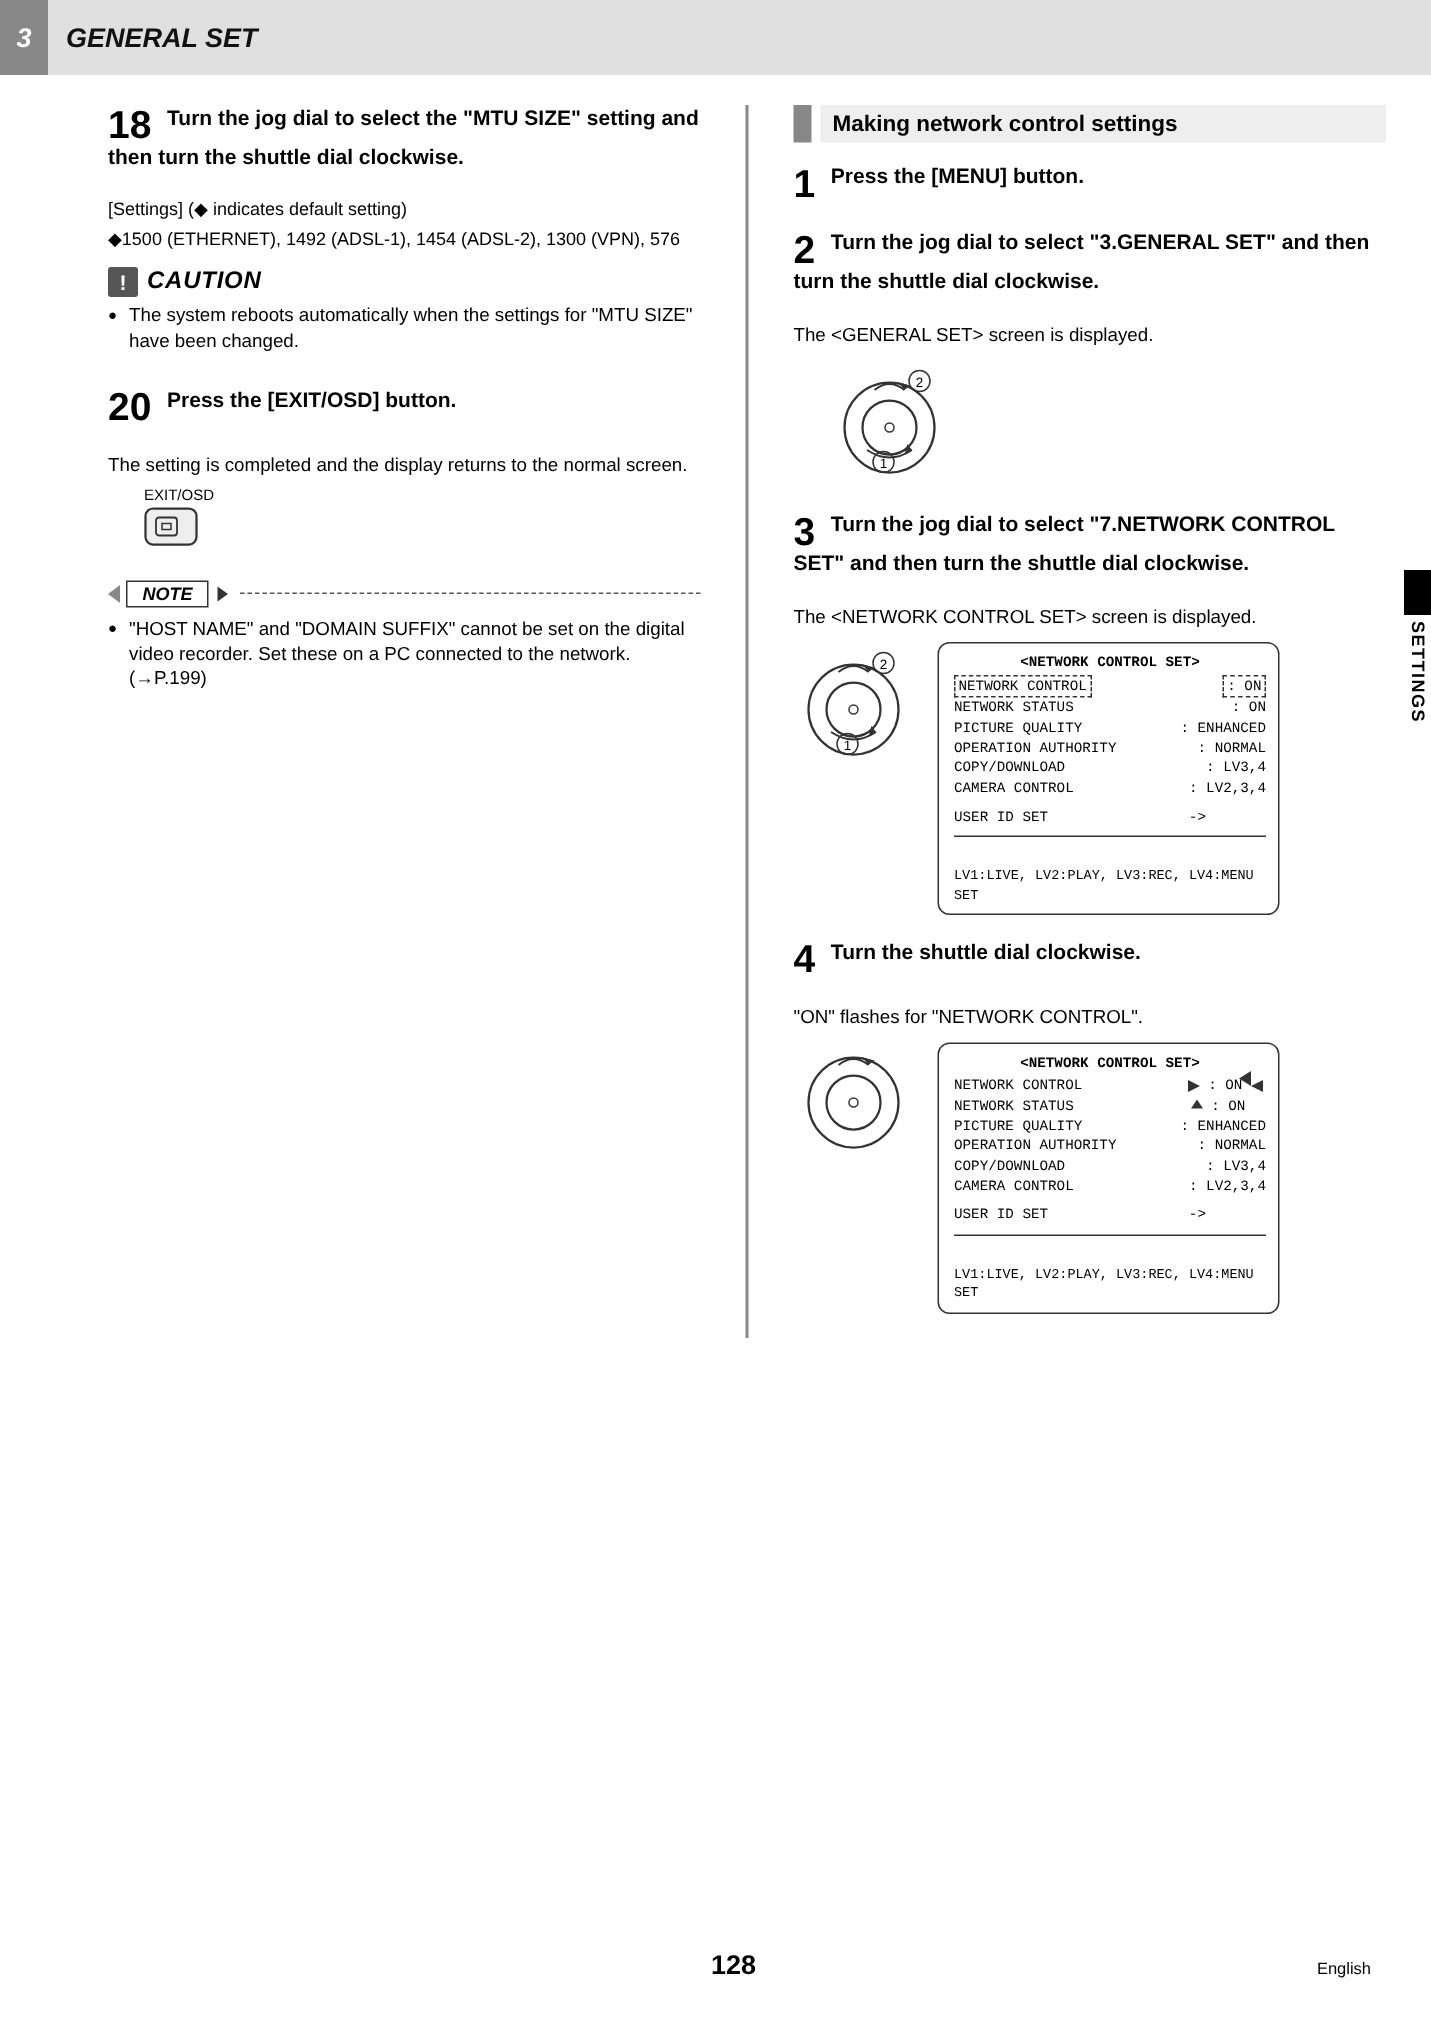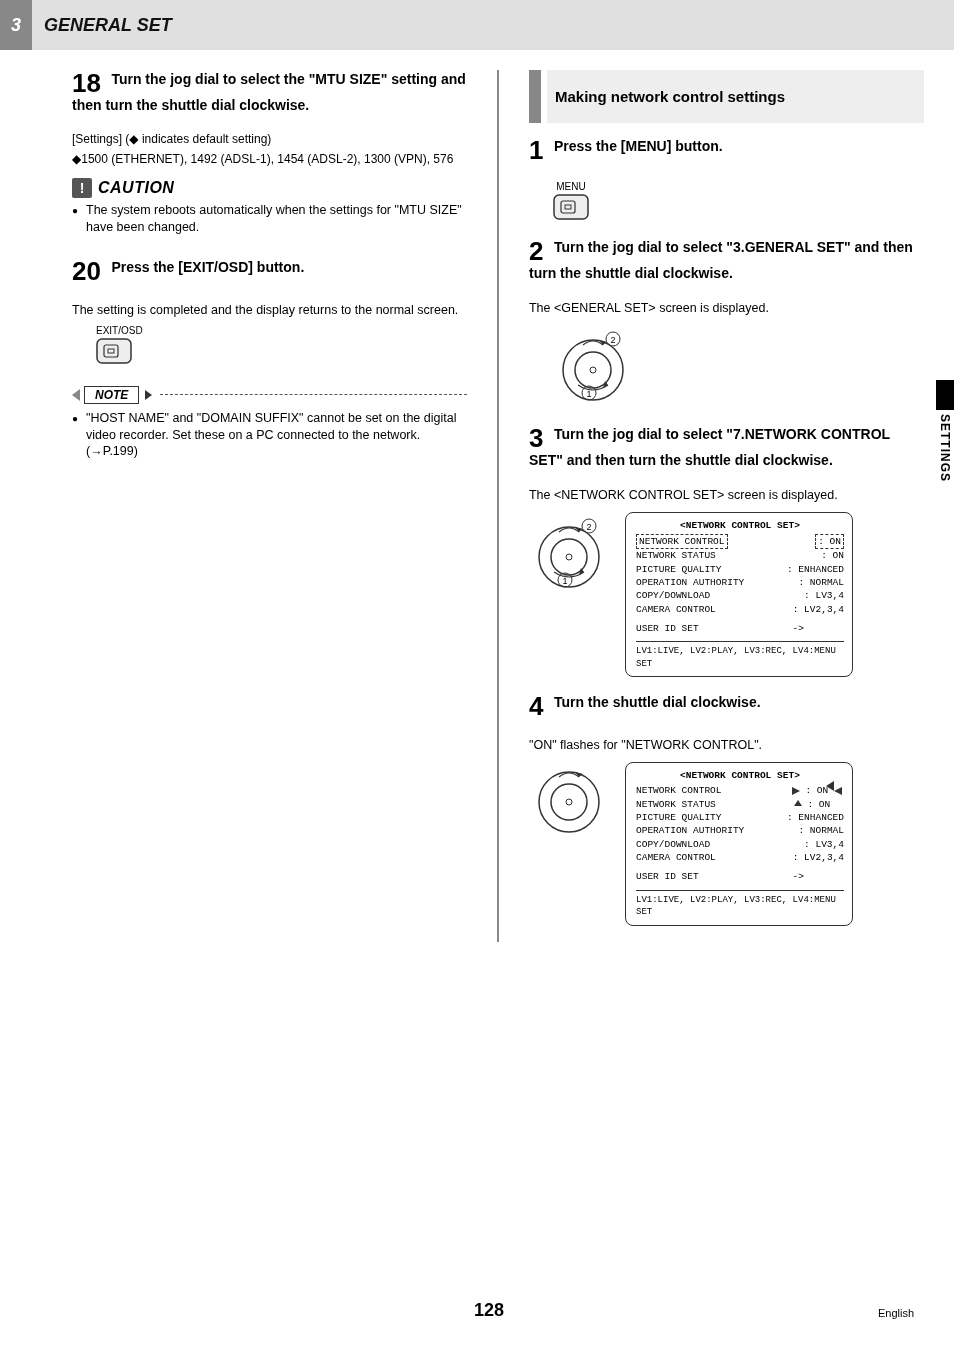--- a/index.html
+++ b/index.html
@@ -23,32 +23,32 @@
   .caution-label { font-weight: bold; font-style: italic; font-size: 16px; letter-spacing:0.5px;}
   .bullet-item { font-size: 12.5px; padding-left: 14px; position:relative; line-height:1.35; margin-bottom:4px;}
   .bullet-item::before { content:"●"; position:absolute; left:0; font-size:10px; top:2px;}
   .note-row { display:flex; align-items:center; margin: 18px 0 6px 0; }
   .note-left { width: 0; height: 0; border-top:6px solid transparent; border-bottom:6px solid transparent; border-right:8px solid #888; margin-right:4px;}
   .note-label { border:1px solid #333; padding: 1px 10px; font-weight:bold; font-style: italic; font-size:12px;}
   .note-right { width:0;height:0; border-top:5px solid transparent; border-bottom:5px solid transparent; border-left:7px solid #333; margin-left:6px;}
   .note-dash { flex:1; border-top:1px dashed #555; margin-left:8px;}
   .section-heading { display:flex; align-items:stretch; margin-bottom: 14px;}
   .section-heading .bar { width: 12px; background:#888; margin-right:6px;}
-  .section-heading .txt { flex:1; background:#eee; font-weight:bold; font-size:15px; padding:18px 8px; }
+  .section-heading .txt { flex:1; background:#eee; font-weight:bold; font-size:15px; padding:4px 8px; }
   .menu-button-fig { margin:6px 0 14px 24px; }
   .menu-button-fig .lbl { font-size:10px; margin-bottom:2px; text-align:center; width:36px;}
   .jog-fig { margin: 8px 0 16px 24px; }
   .screen-fig-row { display:flex; align-items:flex-start; margin: 8px 0 16px 0;}
   .osd-box { border:1.5px solid #333; width: 228px; padding: 6px 8px 6px 10px; font-family: "Courier New", monospace; font-size: 9.5px; line-height:1.4; border-radius:8px; margin-left: 16px;}
   .osd-title { text-align:center; font-weight:bold; margin-bottom:2px;}
   .osd-row { display:flex; justify-content:space-between;}
   .osd-row .k { }
   .osd-row .v { }
   .osd-highlight { border:1px dashed #333; padding:0 2px; }
-  .osd-foot { border-top:1px solid #333; padding-top:3px; margin-top:6px; font-size:9px;}
+  .osd-foot { border-top:1px solid #333; padding-top:20px; margin-top:6px; font-size:9px;}
   .side-tab { position:absolute; right:0; top:380px; display:flex; flex-direction:column; align-items:center;}
   .side-black { width:18px; height:30px; background:#000; margin-bottom:4px;}
   .side-text { writing-mode: vertical-rl; font-weight:bold; font-size:12px; letter-spacing:1px;}
   .footer { position:absolute; bottom: 30px; left:12px; width: 100%; text-align:center;}
   .page-num { font-weight:bold; font-size:18px; }
   .footer-lang { position:absolute; right: 40px; bottom: 32px; font-size:11px;}
   .flash-arrows { position:relative; }
 </style>
 </head>
 <body>
@@ -103,28 +103,20 @@
 
     <div class="col col-right">
       <div class="section-heading">
         <div class="bar"></div>
         <div class="txt">Making network control settings</div>
       </div>
 
       <div class="step">
         <span class="step-num">1</span>
         <span class="step-title">Press the [MENU] button.</span>
-      </div>
-      <div class="menu-button-fig">
-        <div class="lbl">MENU</div>
-        <svg width="36" height="26">
-          <rect x="1" y="1" width="34" height="24" rx="5" ry="5" fill="#eee" stroke="#333" stroke-width="1.5"></rect>
-          <rect x="8" y="7" width="14" height="12" rx="2" fill="none" stroke="#333" stroke-width="1.2"></rect>
-          <rect x="12" y="11" width="6" height="4" fill="none" stroke="#333" stroke-width="1"></rect>
-        </svg>
       </div>
 
       <div class="step">
         <span class="step-num">2</span>
         <span class="step-title">Turn the jog dial to select "3.GENERAL SET" and then turn the shuttle dial clockwise.</span>
       </div>
       <div class="step-body">The &lt;GENERAL SET&gt; screen is displayed.</div>
       <div class="jog-fig">
         <svg width="80" height="80">
           <circle cx="40" cy="45" r="30" fill="none" stroke="#333" stroke-width="1.5"></circle>

